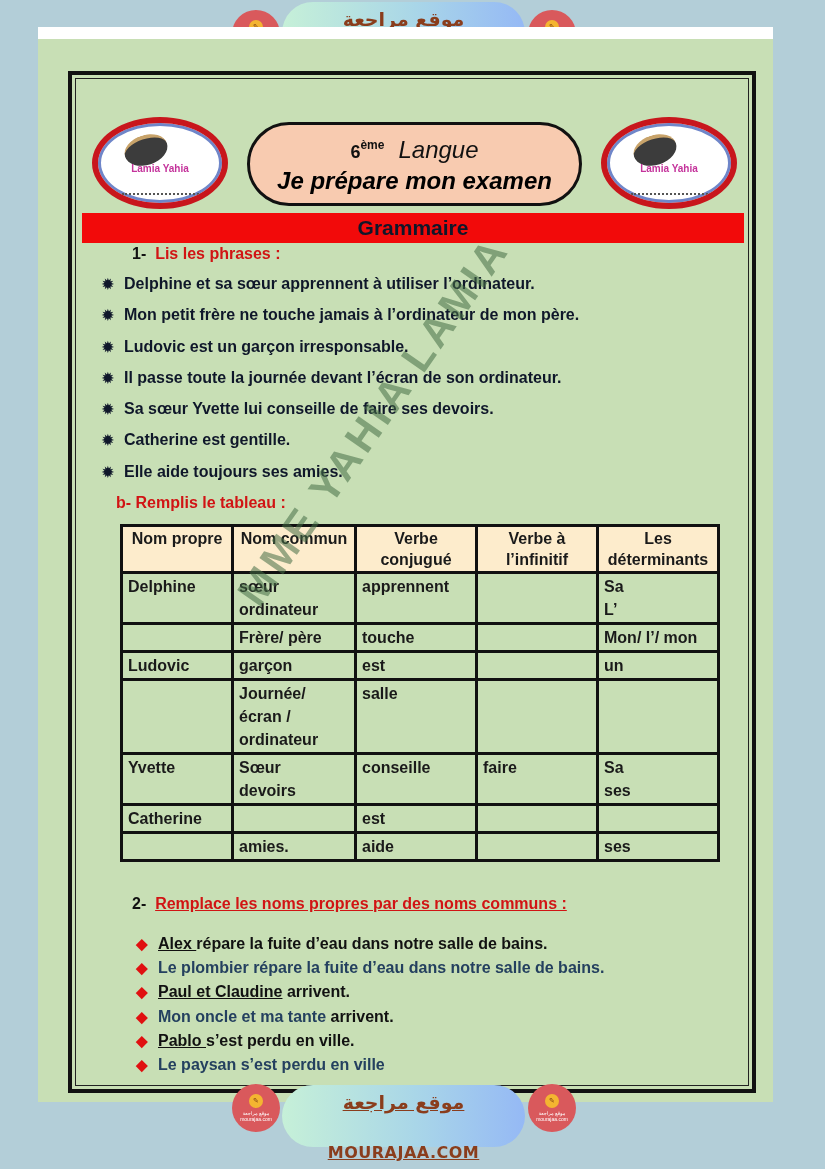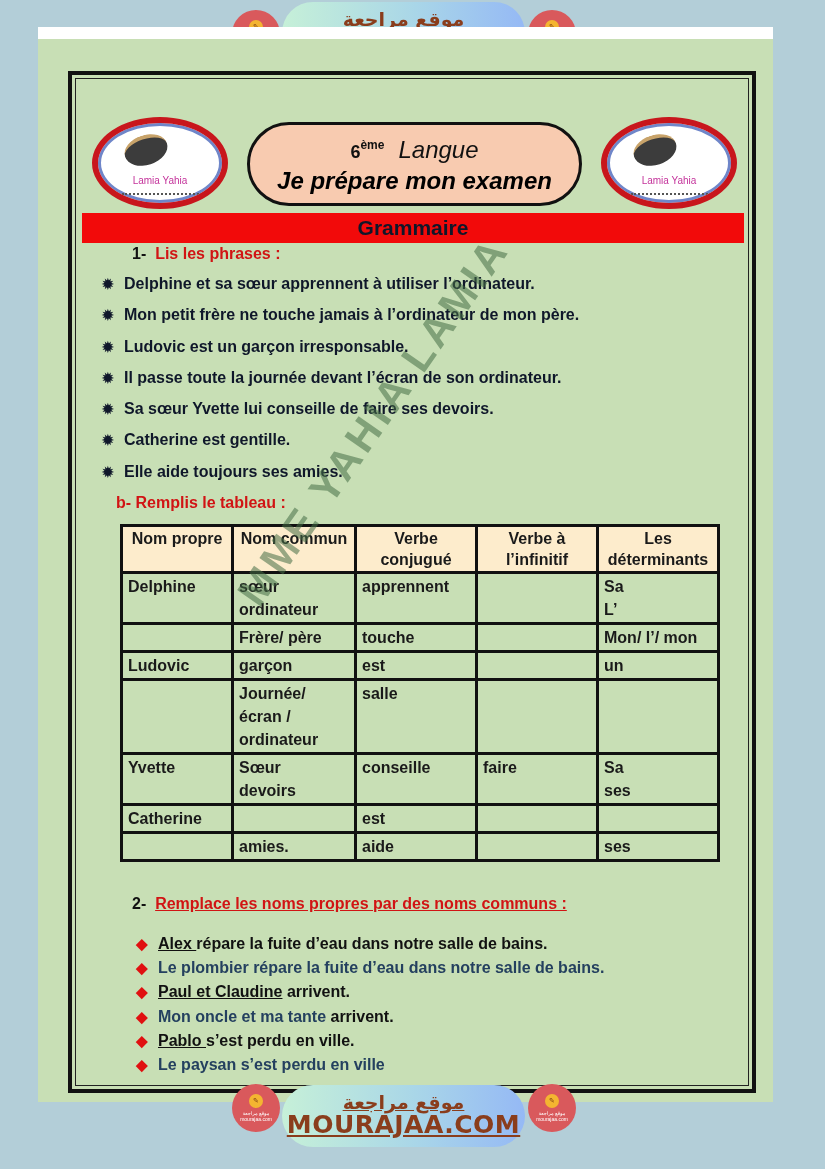--- a/index.html
+++ b/index.html
@@ -24,42 +24,42 @@
     border:1px solid #222;
   }
   
   .banner {
     position:absolute; left:282px; width:243px; height:62px;
     border-radius:31px;
     background:linear-gradient(90deg,#c6f0d8 0%,#a9d6e8 55%,#95b9f5 100%);
     text-align:center;
   }
   .banner .ar { color:#8a3d1c; font-size:19px; font-weight:bold; text-decoration:underline; margin-top:6px; line-height:22px; font-family:"DejaVu Sans", sans-serif; }
-  .banner .en { color:#8a3d1c; font-size:25px; font-weight:bold; text-decoration:underline; line-height:24px; letter-spacing:0.5px; font-family:"DejaVu Sans", sans-serif; }
+  .banner .en { color:#8a3d1c; font-size:16px; font-weight:bold; text-decoration:underline; line-height:24px; letter-spacing:0.5px; font-family:"DejaVu Sans", sans-serif;margin-top:28px; }
   .badge {
     position:absolute; width:48px; height:48px; border-radius:50%;
     background:#d9595c; text-align:center;
   }
   .badge .dot { width:14px; height:14px; border-radius:50%; background:#f4b531; margin:10px auto 2px; font-size:7px; line-height:14px; color:#7a3b10; }
   .badge .txt { color:#fff; font-size:5px; line-height:6px; }
 
   
   .logo {
     position:absolute; width:136px; height:92px; border-radius:50%;
     background:#fff; border:6px solid #c8161c; box-sizing:border-box;
     box-shadow: inset 0 0 0 3px #6f86c9;
     overflow:hidden;
   }
   .logo .disc {
     position:absolute; left:26px; top:12px; width:44px; height:26px; border-radius:50%;
     background:#3c3c3c; border-top:4px solid #c8a36a; transform:rotate(-18deg);
   }
   .logo .name {
-    position:absolute; left:0; right:0; top:52px; text-align:center;
-    color:#c4339b; font-size:10px; font-weight:normal;
+    position:absolute; left:0; right:0; top:40px; text-align:center;
+    color:#c4339b; font-size:10px; font-weight:bold;
   }
   .logo .antler {
     position:absolute; left:24px; top:54px; width:80px; height:16px;
     border-bottom:2px dotted #555;
   }
   .title-pill {
     position:absolute; left:209px; top:95px; width:335px; height:84px;
     border:3px solid #111; border-radius:42px; background:#f8cbb0; box-sizing:border-box;
     text-align:center;
   }

